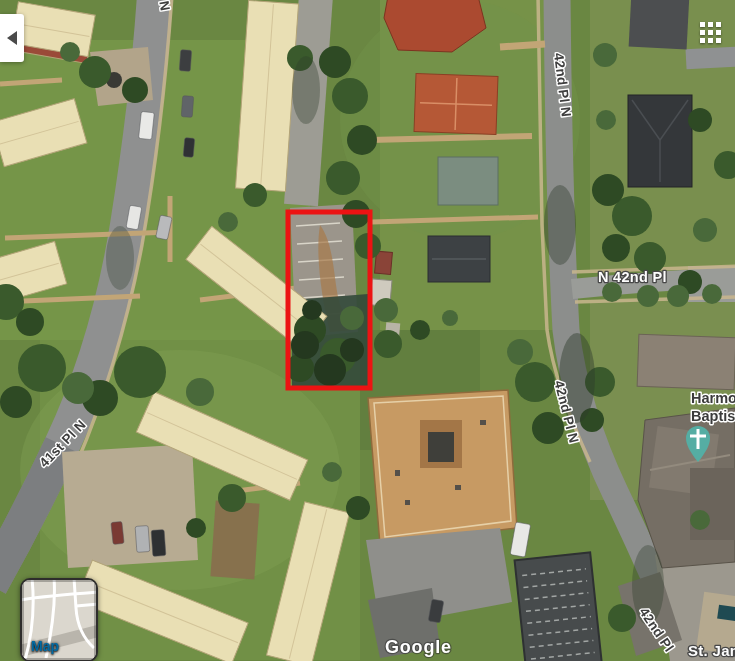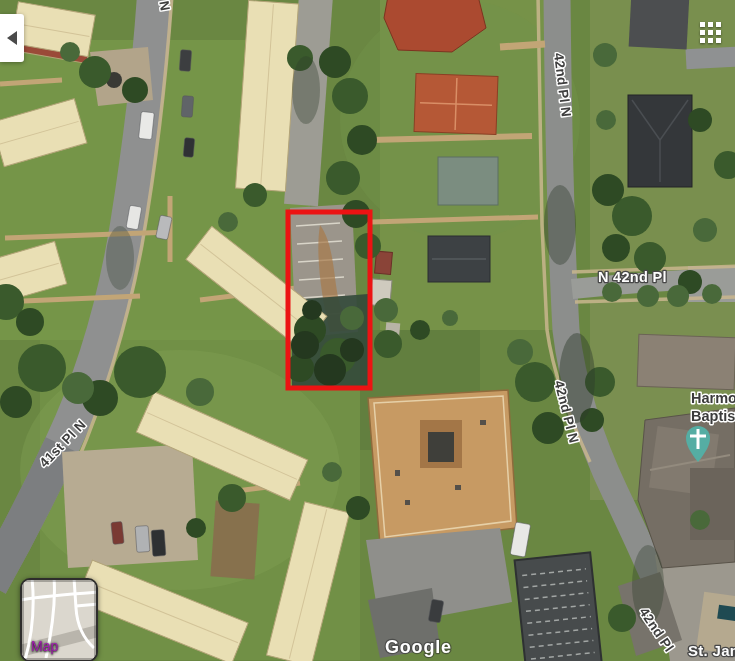--- a/index.html
+++ b/index.html
@@ -27,21 +27,21 @@
   .apps-grid{position:absolute;left:700px;top:22px;display:grid;cursor:pointer;
             grid-template-columns:repeat(3,5px);grid-template-rows:repeat(3,5px);gap:3px;
             filter:drop-shadow(0 1px 1px rgba(0,0,0,.45));}
   .apps-grid span{background:#fff;width:5px;height:5px;display:block;}
 
   
   .map-widget{position:absolute;left:20px;top:578px;width:74px;height:80px;border-radius:10px;
             border:2px solid rgba(15,15,15,.85);overflow:hidden;cursor:pointer;
             box-shadow:0 1px 5px rgba(0,0,0,.5), inset 0 0 12px rgba(0,0,0,.28);background:#dbd7ce;}
   .map-widget svg{display:block;}
-  .map-widget-label{position:absolute;left:9px;bottom:6px;color:#a21caf;font-size:14px;font-weight:normal;
+  .map-widget-label{position:absolute;left:9px;bottom:6px;color:#0369a1;font-size:14px;font-weight:bold;
             text-shadow:0 1px 2px rgba(0,0,0,.9),0 0 3px rgba(0,0,0,.7);}
 </style>
 </head>
 <body>
 
 <div id="app">
 
 <svg id="scene" viewBox="0 0 735 661" xmlns="http://www.w3.org/2000/svg">
 
   <g>

